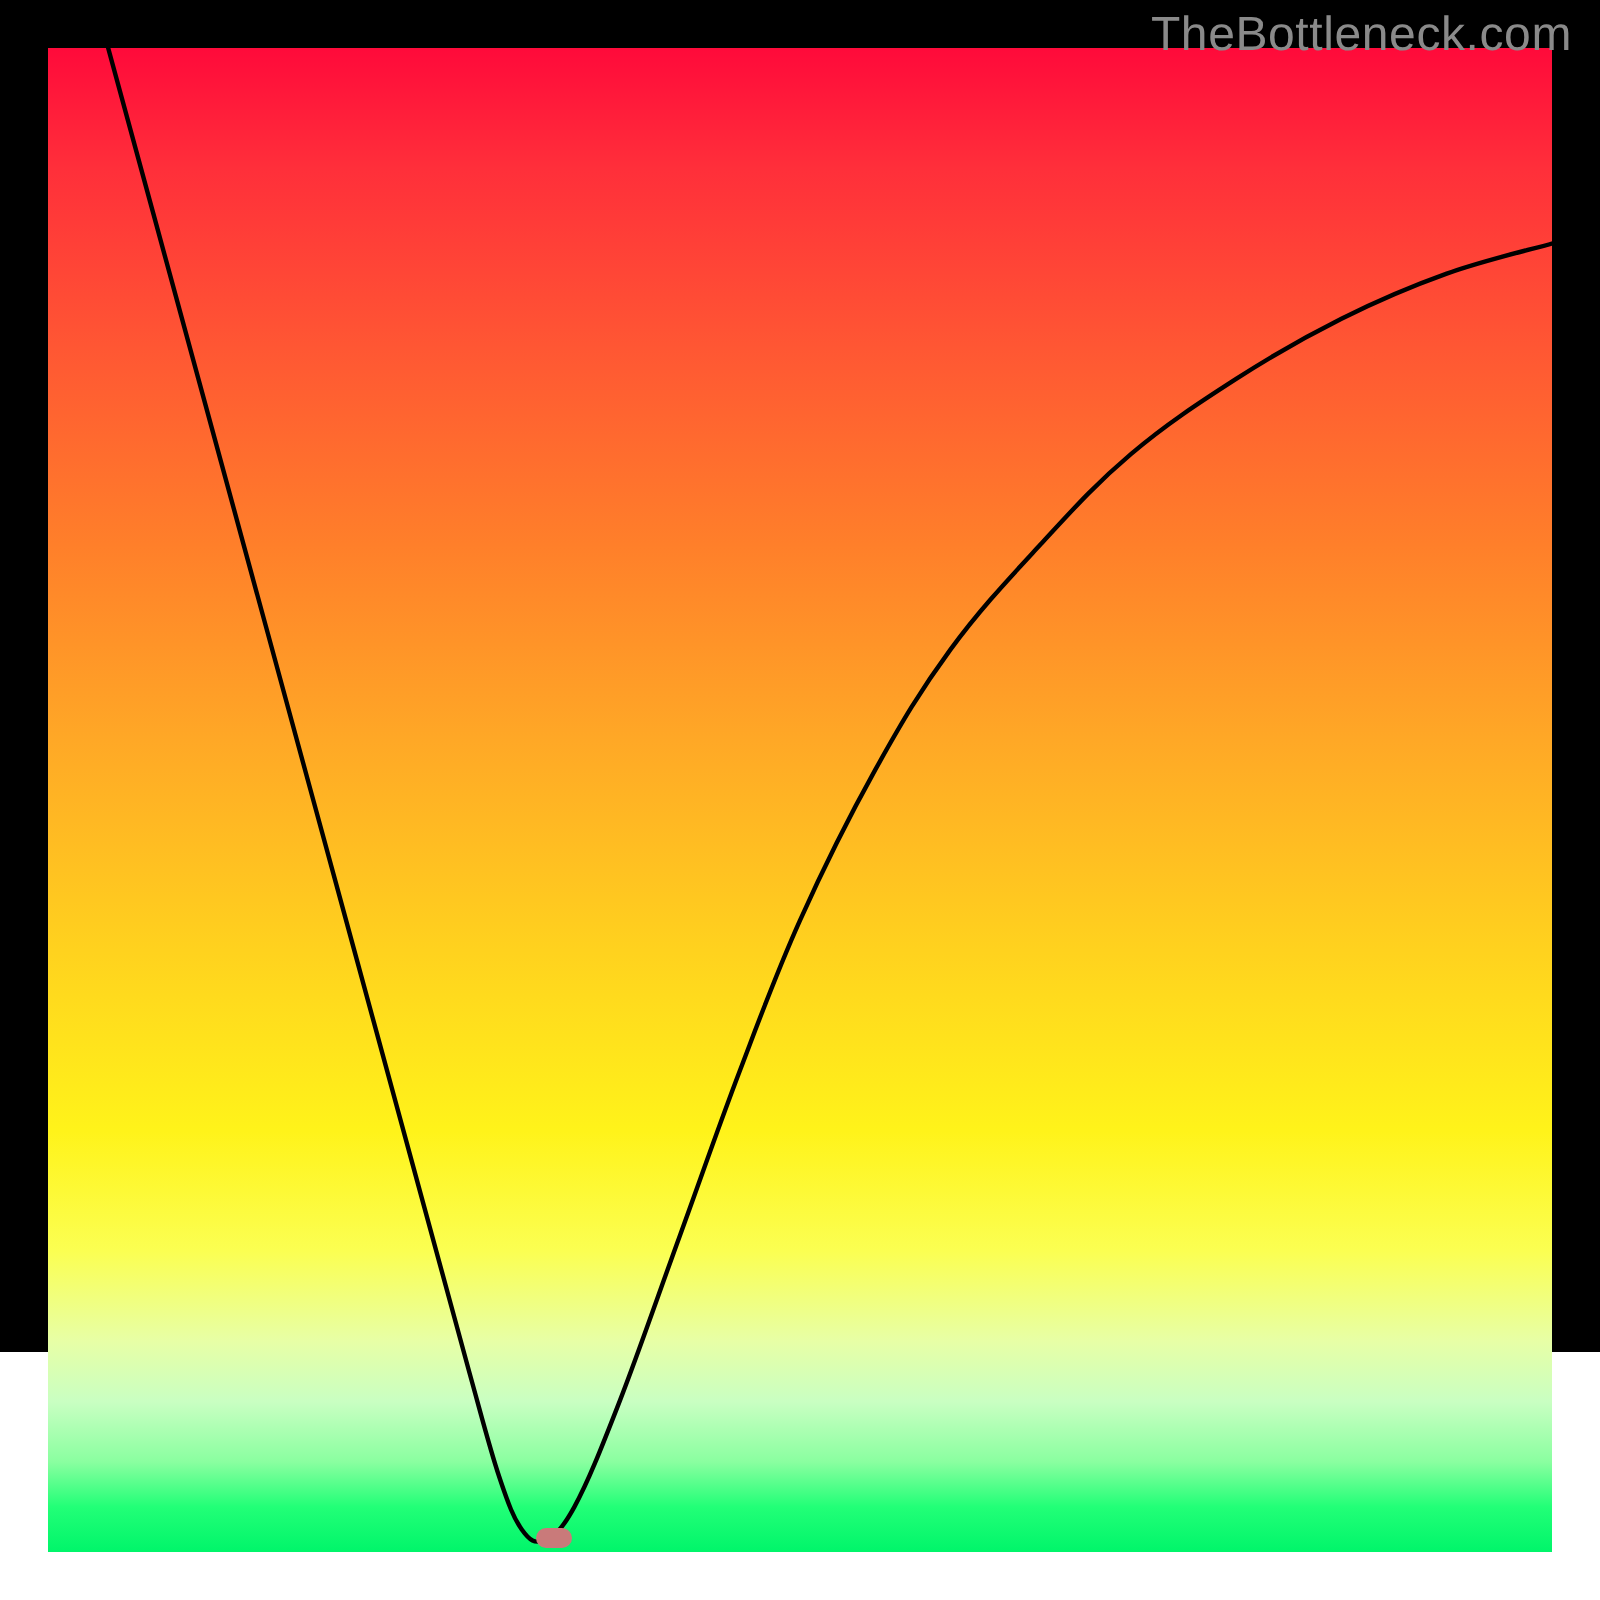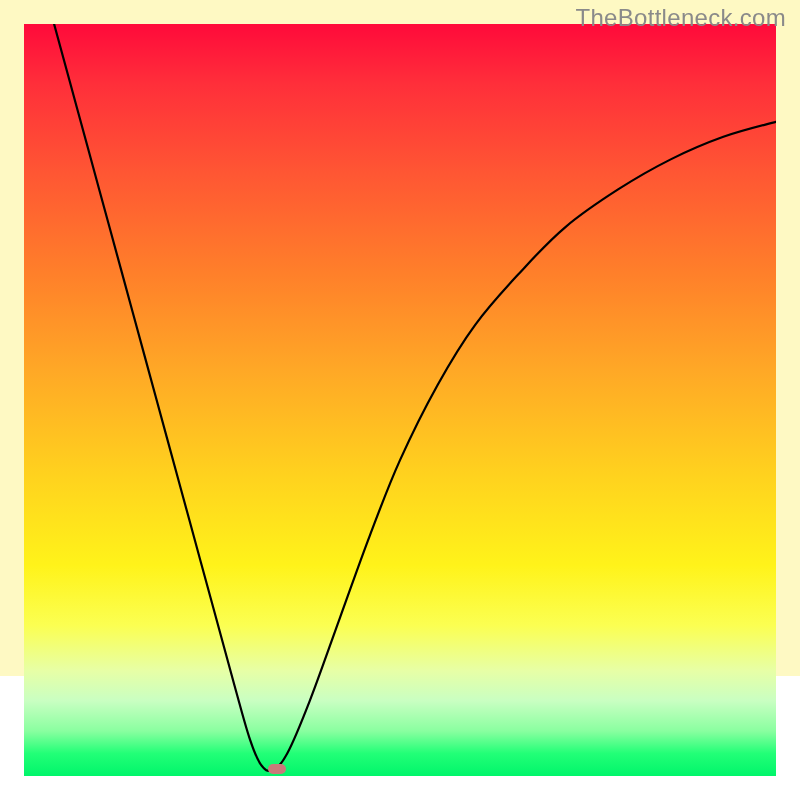--- a/index.html
+++ b/index.html
@@ -1,20 +1,20 @@
 <!DOCTYPE html>
 <html><head>
 <meta charset="utf-8">
 <style>
   * { margin: 0; padding: 0; box-sizing: border-box; }
   html, body { width: 800px; height: 800px; overflow: hidden; }
   .outer {
     width: 800px;
     height: 676px;
-    background: #fef9c3;
+    background: #000000;
     position: relative;
   }
   .watermark {
     position: absolute;
     top: 4px;
     right: 14px;
     color: #8a8a8a;
     font-family: Arial, Helvetica, sans-serif;
     font-size: 24px;
     letter-spacing: 0.3px;

